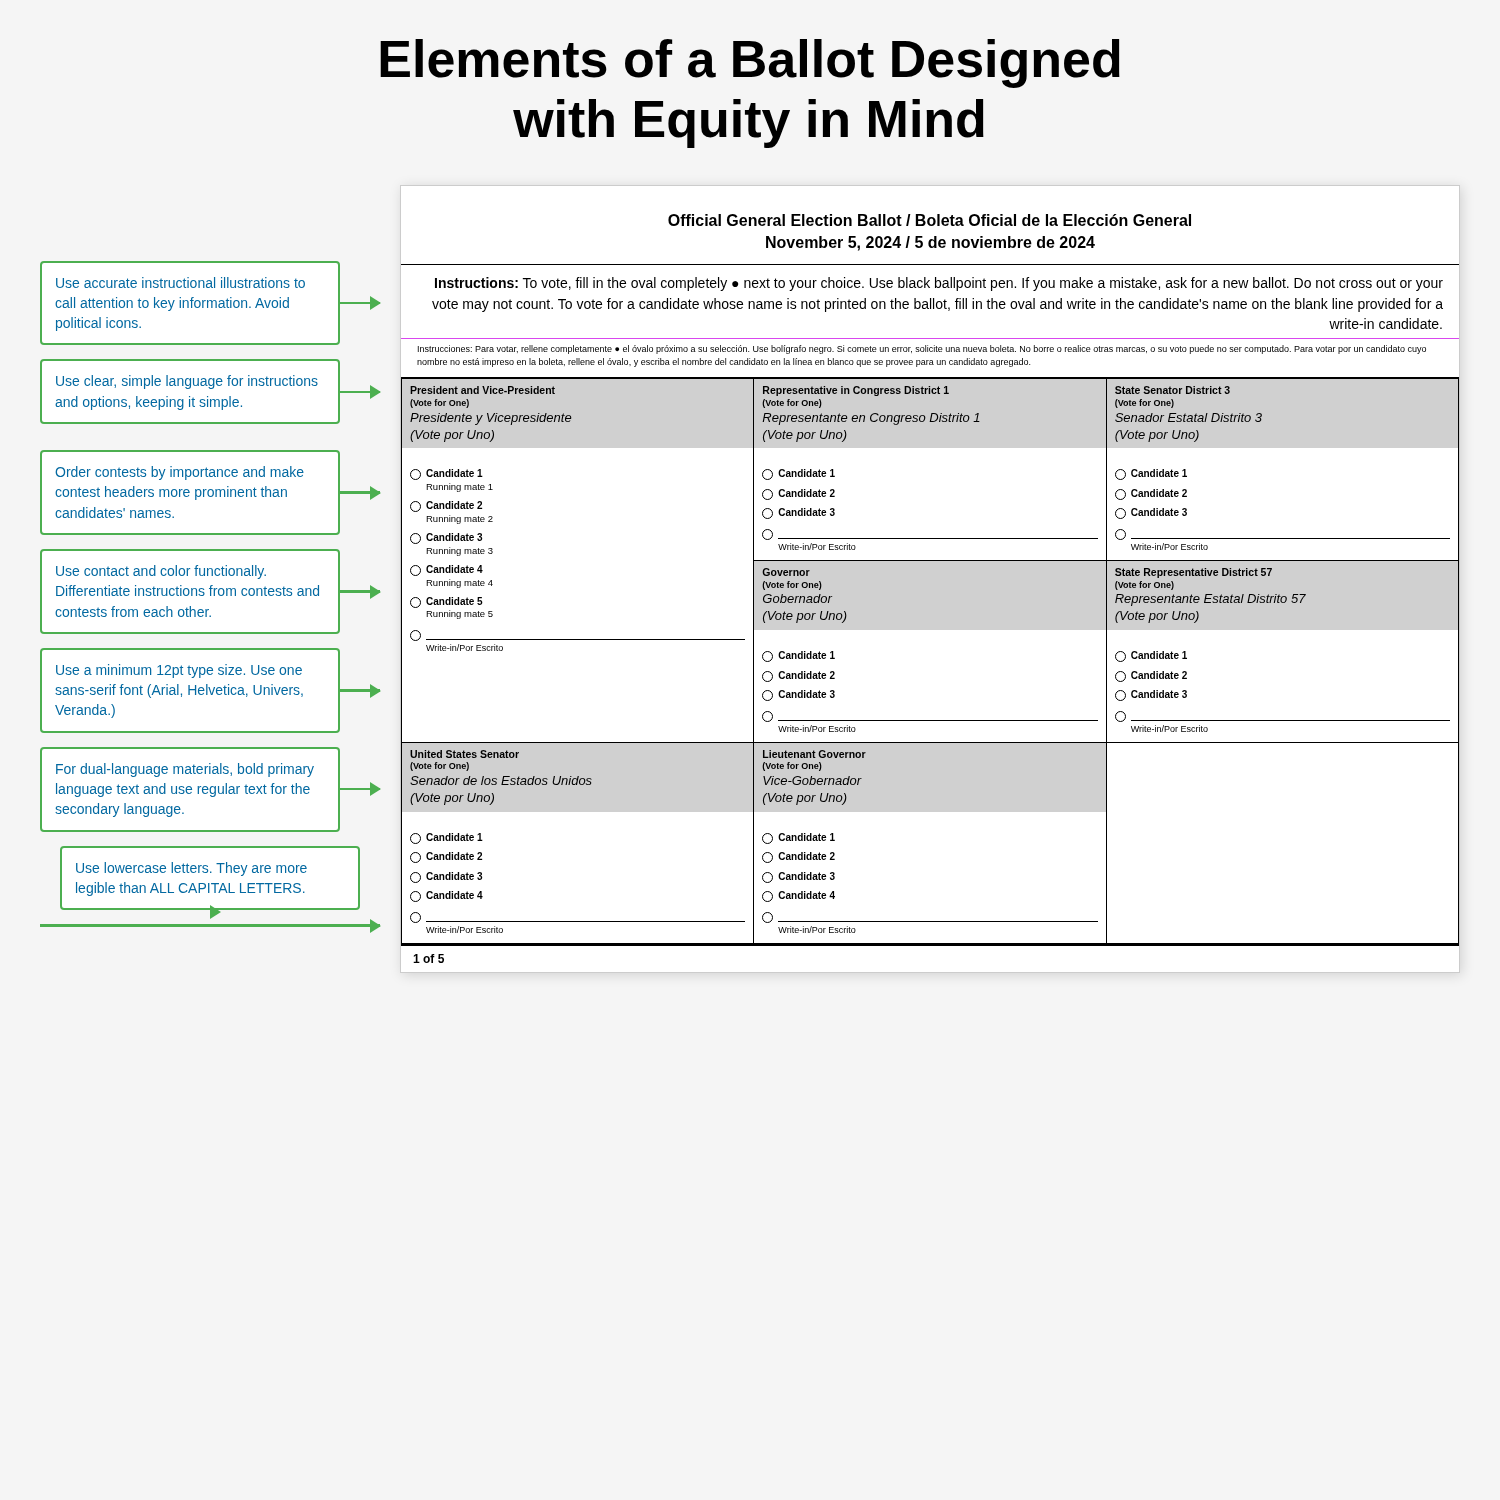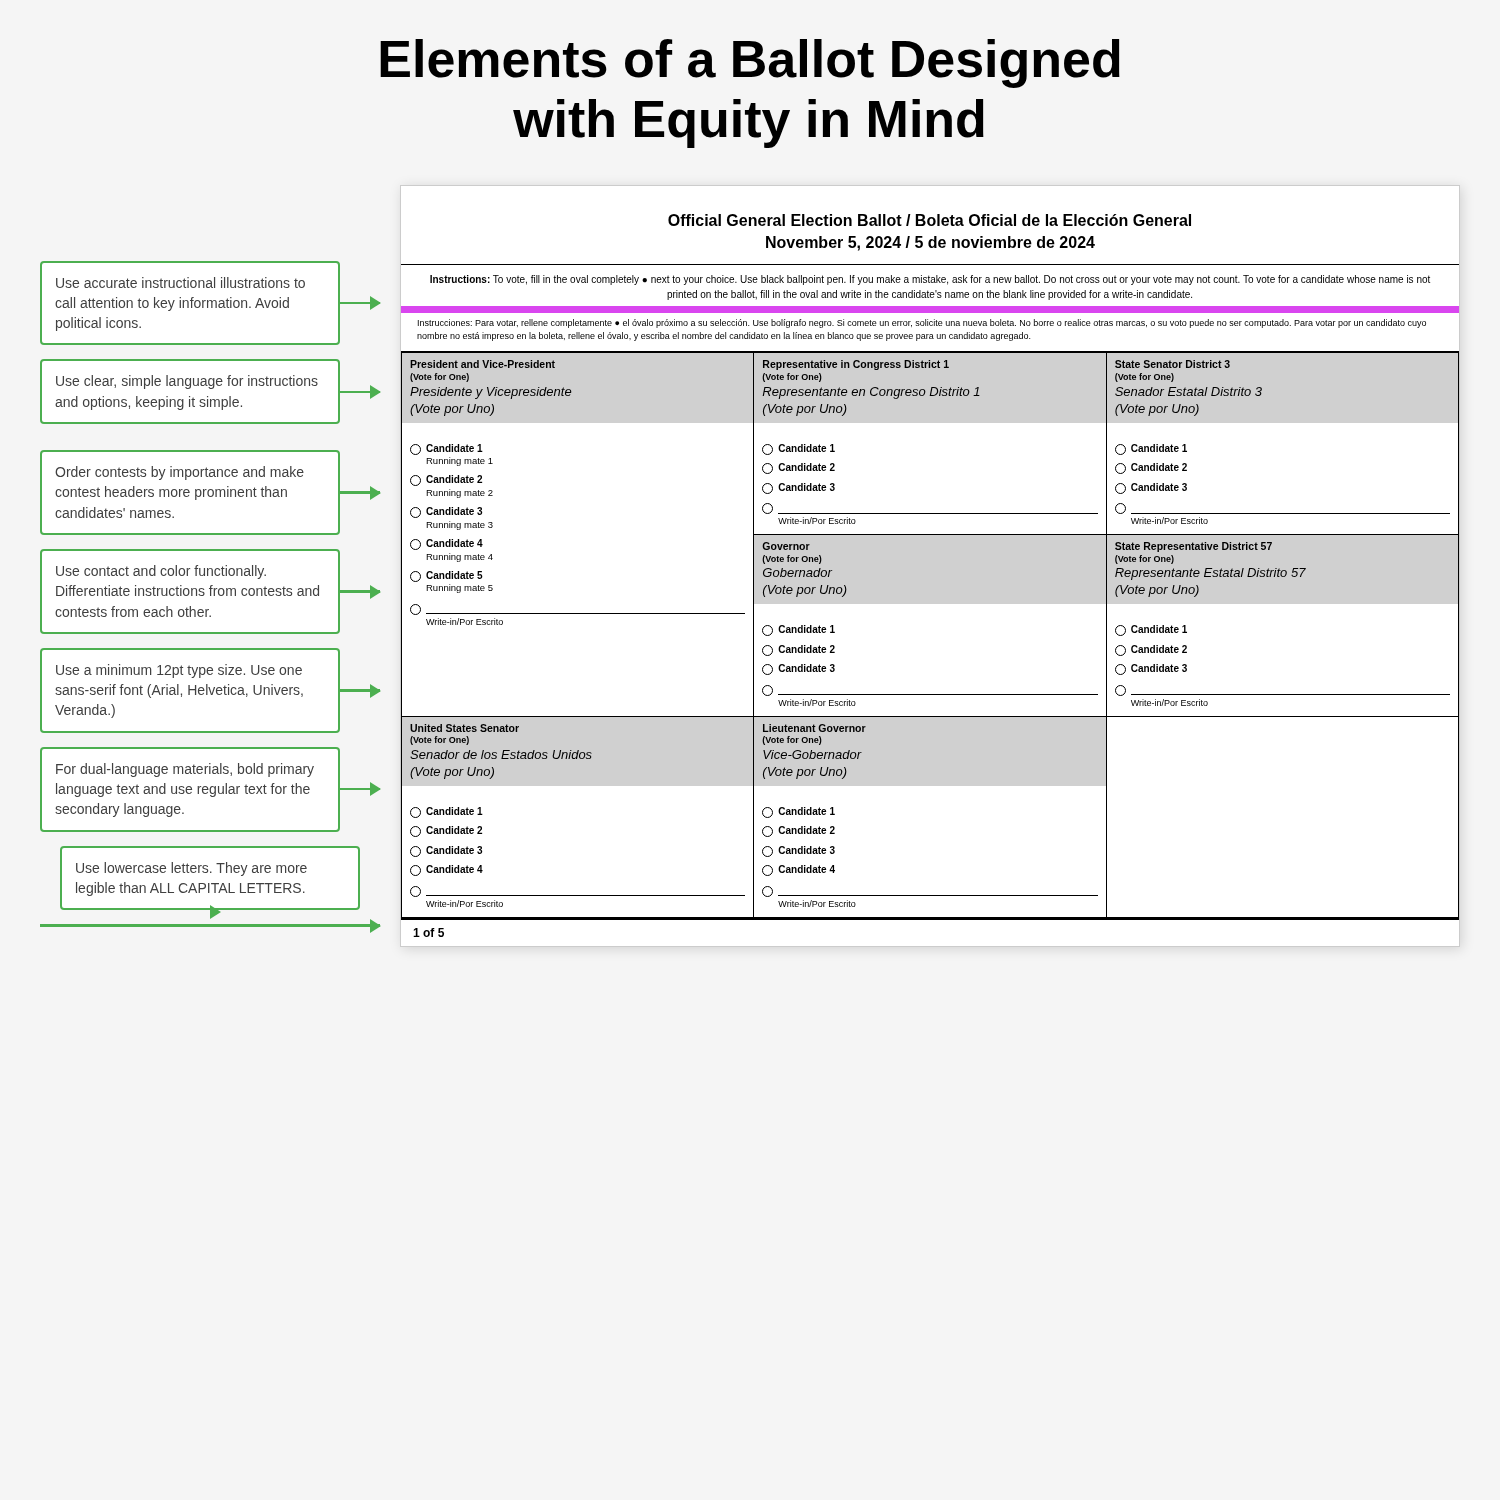--- a/index.html
+++ b/index.html
@@ -41,25 +41,25 @@
       border-bottom: 1px solid #000;
     }
 
     .ballot-title-main {
       font-size: 16px;
       font-weight: bold;
       line-height: 1.4;
     }
 
     .ballot-instructions-en {
-      font-size: 10px;
+      font-size: 14px;
       line-height: 1.45;
-      text-align: center;
+      text-align: right;
       padding: 8px 16px 4px;
-      border-bottom: 7px solid #d946ef;
+      border-bottom: 1px solid #d946ef;
     }
 
     .ballot-instructions-es {
       font-size: 9px;
       line-height: 1.45;
       text-align: left;
       padding: 4px 16px 8px;
       border-bottom: 2px solid #000;
     }
 
@@ -147,21 +147,21 @@
       align-items: flex-start;
       gap: 0;
     }
 
     .ann-text-box {
       border: 2.5px solid #4caf50;
       border-radius: 4px;
       padding: 10px 13px;
       font-size: 14px;
       line-height: 1.45;
-      color: #404040;
+      color: #0369a1;
       background: #fff;
       width: 300px;
       flex-shrink: 0;
     }
 
     .ann-line-arrow {
       flex: 1;
       height: 2.5px;
       background: #4caf50;
       position: relative;

